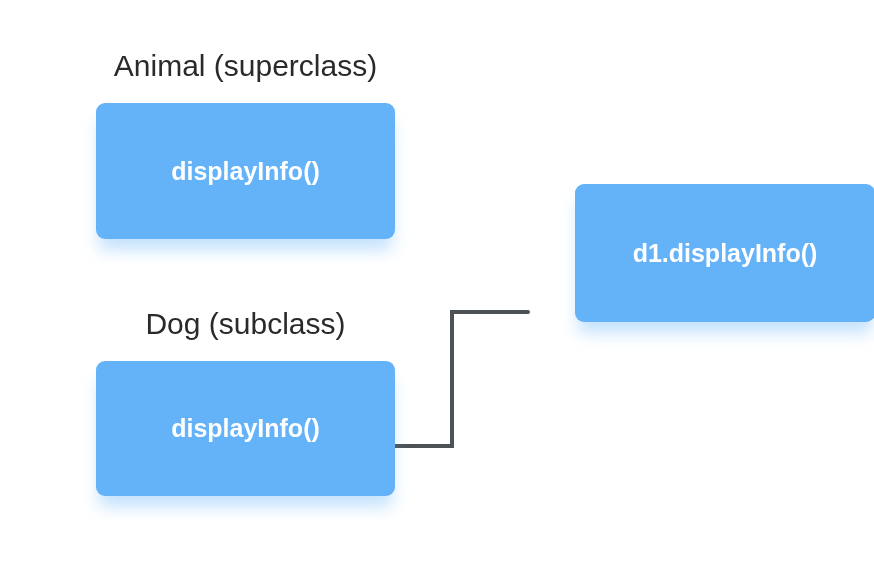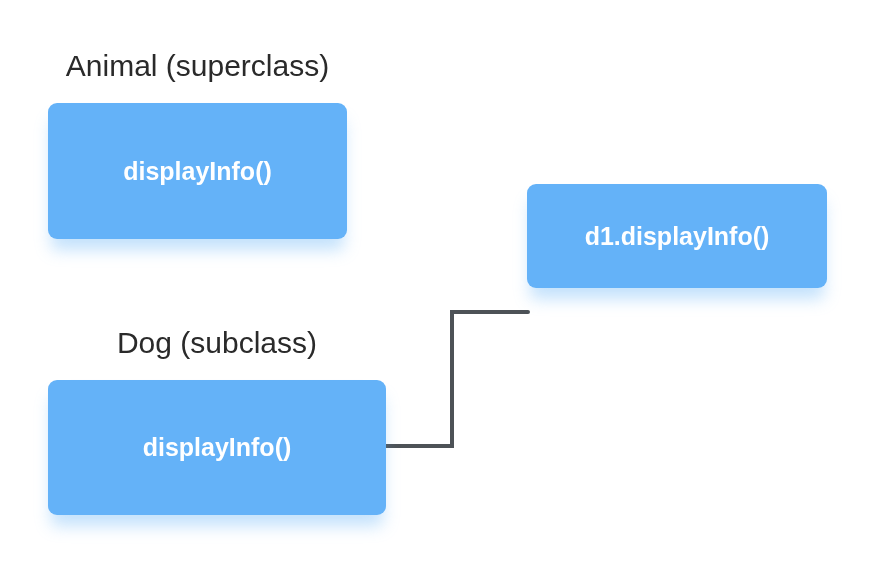--- a/index.html
+++ b/index.html
@@ -30,20 +30,21 @@
     stroke-linecap: round;
   }
   .edge-head {
     fill: var(--arrow, #4d5257);
     stroke: none;
   }
   .node {
     position: absolute;
     display: flex;
     flex-direction: column;
+    margin-left: 48px;
   }
   .node-label {
     text-align: center;
     font-size: 30px;
     line-height: 36px;
     color: var(--labelText, #2a2a2a);
     margin-bottom: 19px;
     white-space: nowrap;
   }
   .node-box {
@@ -56,22 +57,22 @@
   }
   .node-method {
     font-size: 25px;
     font-weight: 700;
     color: var(--nodeText, #ffffff);
     white-space: nowrap;
   }
   .node-animal    { left: 48px;  top: 48px;  width: 299px; }
   .node-animal    .node-box { height: 136px; }
   .node-mainclass { left: 527px; top: 184px; width: 300px; }
-  .node-mainclass .node-box { height: 104px; }
-  .node-dog       { left: 48px;  top: 325px; width: 338px; }
+  .node-mainclass .node-box { height: 138px; }
+  .node-dog       { left: 48px;  top: 306px; width: 299px; }
   .node-dog       .node-box { height: 135px; }
 </style>
 </head>
 <body>
 
 <div class="canvas">
 
   <svg class="edge-svg" viewBox="0 0 874 562" aria-hidden="true">
     <path class="edge-line" d="M528 312 H452 V446 H338"></path>
     <polygon class="edge-head" points="314,446 338,435 338,457"></polygon>

